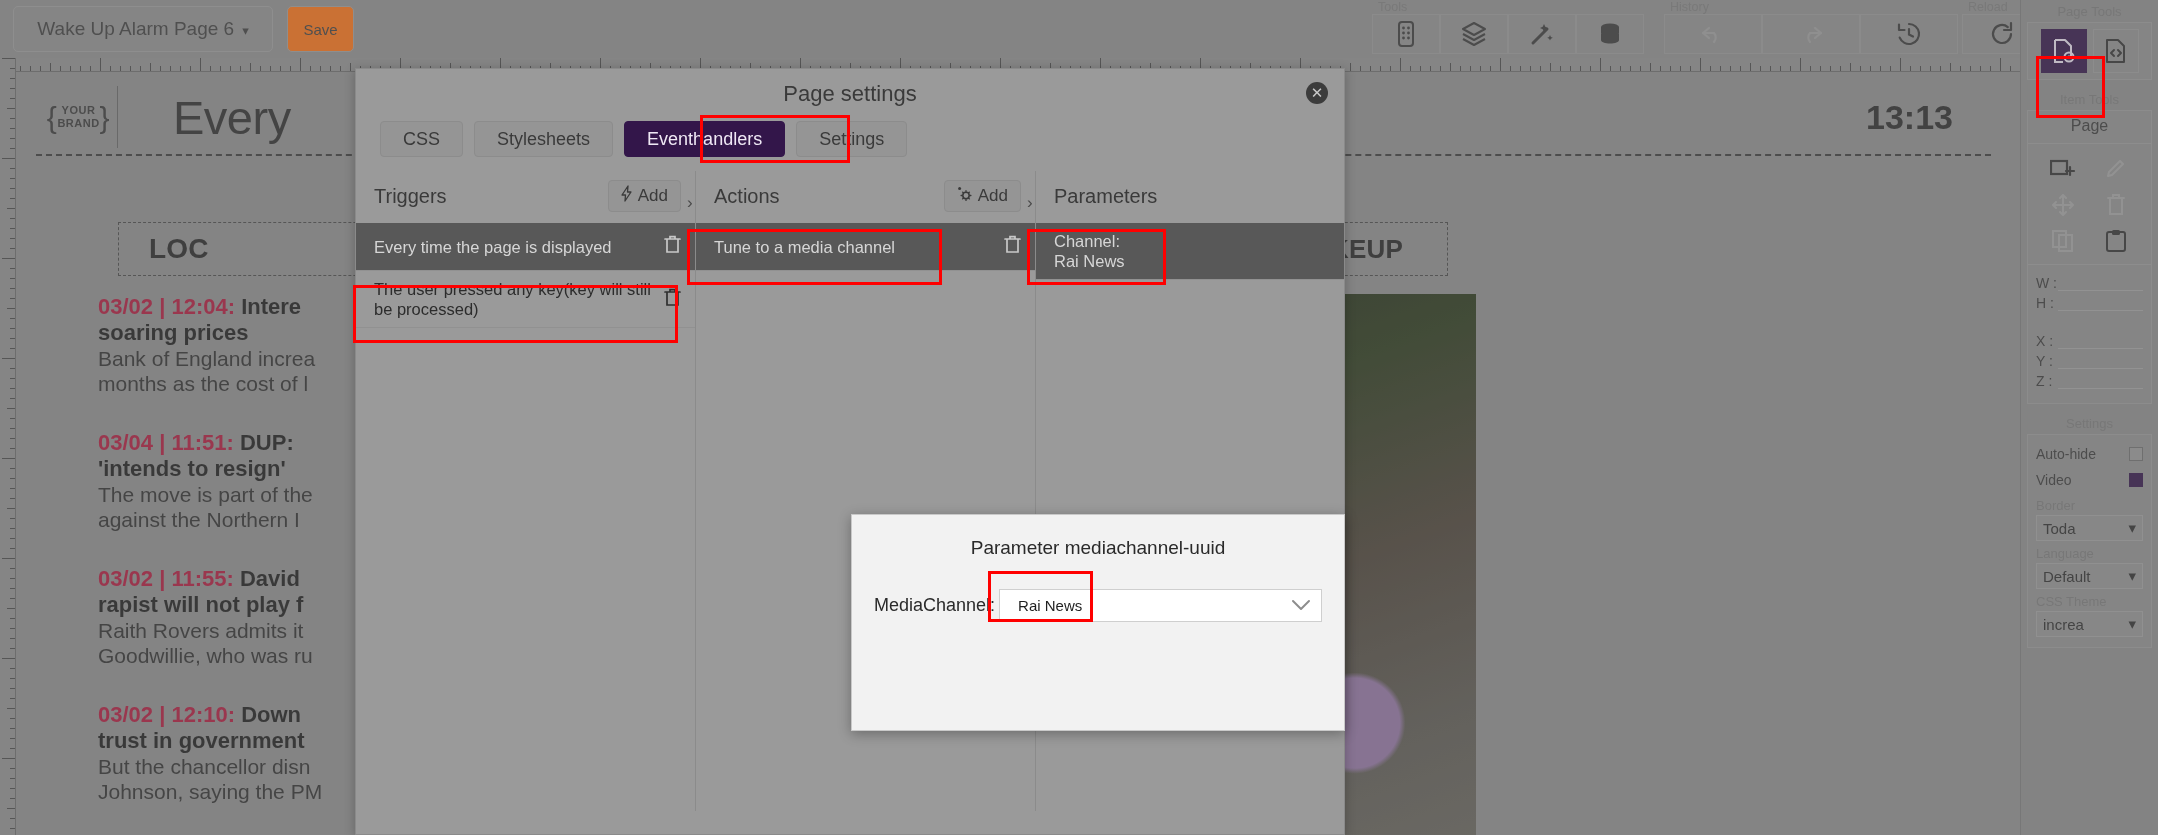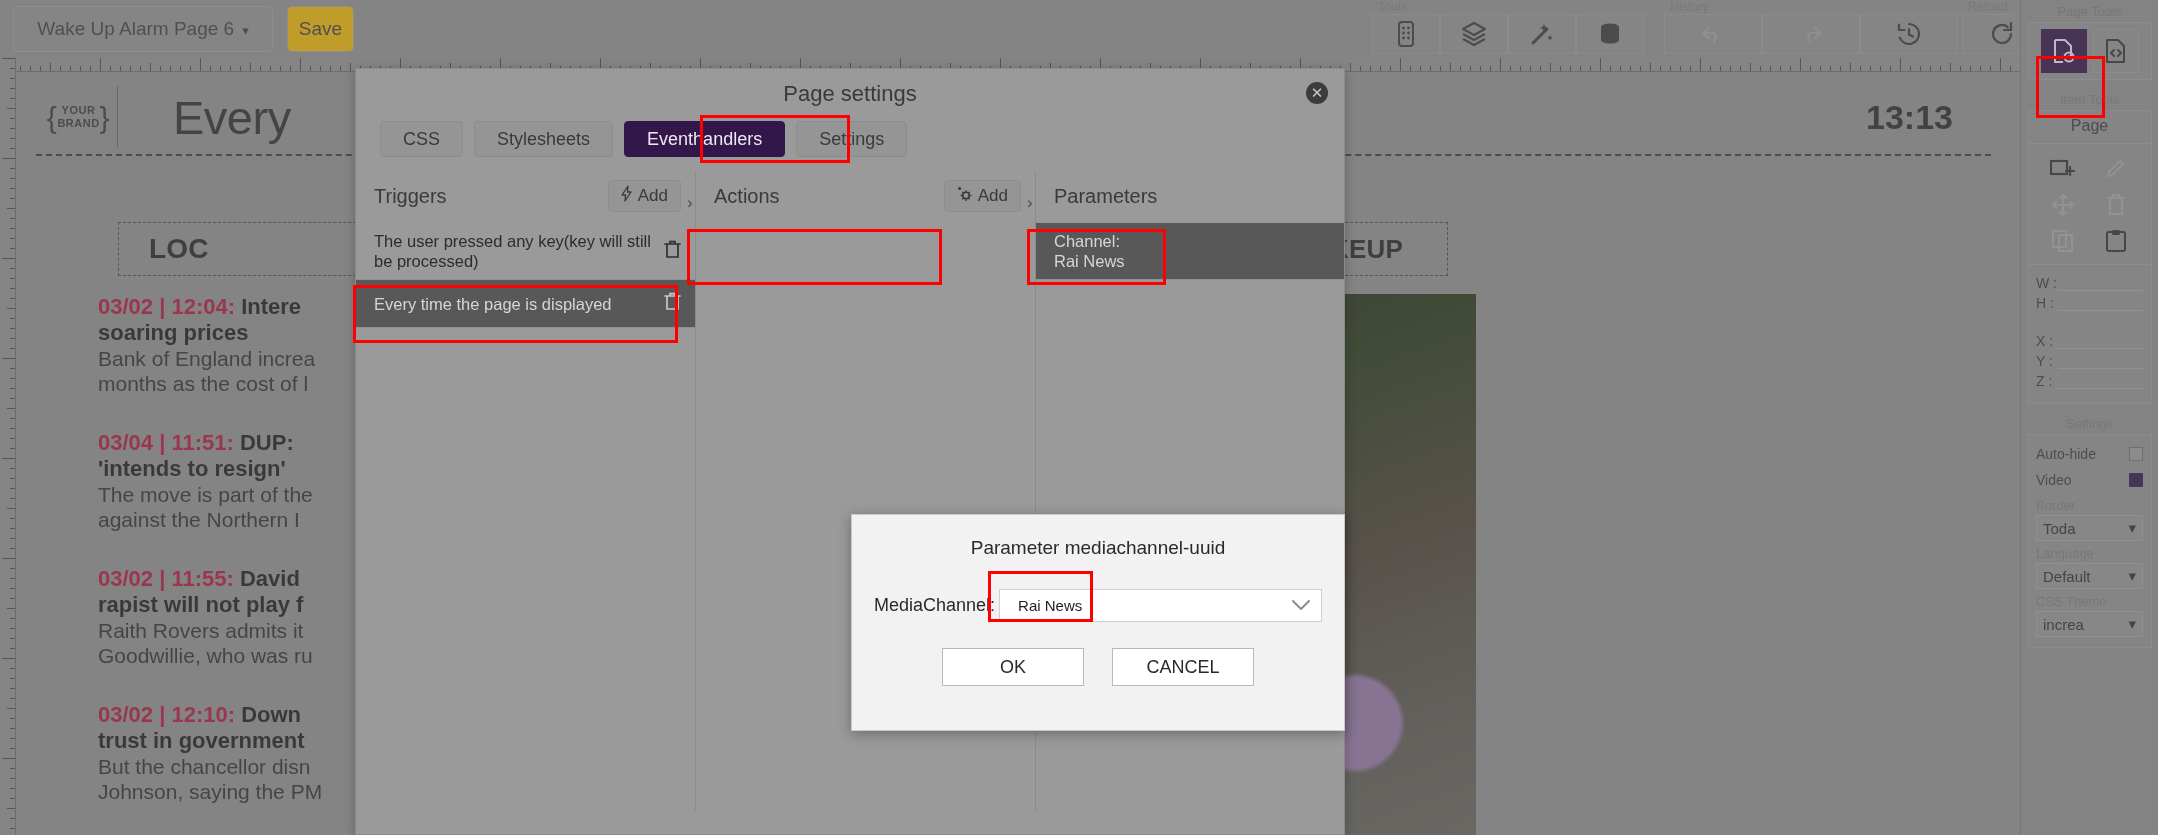--- a/index.html
+++ b/index.html
@@ -18,22 +18,22 @@
   .toolbar { position:absolute; left:0; top:0; width:2158px; height:58px; background:#8f8f8f; }
   .page-select {
     position:absolute; left:13px; top:6px; width:260px; height:46px;
     border:1px solid #9f9f9f; border-radius:5px; background:#919191;
     display:flex; align-items:center; justify-content:center; gap:8px;
     font-size:19px; color:#3f3f3f;
   }
   .chev { font-size:13px; display:inline-block; transform:translateY(1px); }
   .save-btn {
     position:absolute; left:287px; top:6px; width:67px; height:46px;
-    border:1px solid #9f9f9f; border-radius:5px; background:#eab308;
-    display:flex; align-items:center; justify-content:center; font-size:19px; color:#3f3f3f;
+    border:1px solid #9f9f9f; border-radius:5px; background:#f97316;
+    display:flex; align-items:center; justify-content:center; font-size:15px; color:#3f3f3f;
   }
   .tgroup { position:absolute; top:0; }
   .tgroup-label { font-size:12.5px; color:#7e7e7e; padding-left:6px; line-height:14px; height:14px; }
   .tgroup-row { display:flex; }
   .ticon {
     width:68px; height:40px; background:#919191; border:1px solid #9a9a9a;
     display:flex; align-items:center; justify-content:center;
     color:#3a3a3a;
   }
   .ticon.dim { color:#a0a0a0; }
@@ -795,32 +795,32 @@
         <span class="cname">Triggers</span>
         <span class="add-btn">
           <span>
             <svg width="11" height="17" viewBox="0 0 11 17">
                 <path d="M7 1 1 10h3.5L4 16l6-9H6.5z" fill="none" stroke="currentColor" stroke-width="1.3" stroke-linejoin="round"></path>
               </svg>
           </span>
           <span>Add</span>
         </span>
       </div>
-      <div class="li">
-        <span class="txt">The user pressed any key(key will still be processed)</span>
+      <div class="li sel">
+        <span class="txt">Every time the page is displayed</span>
         <span class="trash">
           <svg width="17" height="19" viewBox="0 0 17 19">
               <path d="M1 4h15" stroke="currentColor" stroke-width="1.7" stroke-linecap="round"></path>
               <path d="M6 4V1.6h5V4" fill="none" stroke="currentColor" stroke-width="1.7"></path>
               <path d="M3 4v13h11V4" fill="none" stroke="currentColor" stroke-width="1.7"></path>
             </svg>
         </span>
       </div>
-      <div class="li sel">
-        <span class="txt">Every time the page is displayed</span>
+      <div class="li">
+        <span class="txt">The user pressed any key(key will still be processed)</span>
         <span class="trash">
           <svg width="17" height="19" viewBox="0 0 17 19">
               <path d="M1 4h15" stroke="currentColor" stroke-width="1.7" stroke-linecap="round"></path>
               <path d="M6 4V1.6h5V4" fill="none" stroke="currentColor" stroke-width="1.7"></path>
               <path d="M3 4v13h11V4" fill="none" stroke="currentColor" stroke-width="1.7"></path>
             </svg>
         </span>
       </div>
     </div>
 
@@ -832,20 +832,30 @@
           <span>
             <svg width="15" height="15" viewBox="0 0 15 15">
                 <circle cx="9" cy="9.5" r="3.2" fill="none" stroke="currentColor" stroke-width="1.5"></circle>
                 <path d="M9 4.6v1M9 13.4v1M4.1 9.5h1M12.9 9.5h1M5.6 6.1l.7.7M11.7 12.2l.7.7M12.4 6.1l-.7.7M6.3 12.2l-.7.7" stroke="currentColor" stroke-width="1.3" stroke-linecap="round"></path>
                 <circle cx="2.6" cy="2.6" r="1.5" fill="currentColor"></circle>
               </svg>
           </span>
           <span>Add</span>
         </span>
       </div>
+      <div class="li sel">
+        <span class="txt">Tune to a media channel</span>
+        <span class="trash">
+          <svg width="17" height="19" viewBox="0 0 17 19">
+              <path d="M1 4h15" stroke="currentColor" stroke-width="1.7" stroke-linecap="round"></path>
+              <path d="M6 4V1.6h5V4" fill="none" stroke="currentColor" stroke-width="1.7"></path>
+              <path d="M3 4v13h11V4" fill="none" stroke="currentColor" stroke-width="1.7"></path>
+            </svg>
+        </span>
+      </div>
     </div>
 
     <div class="col params">
       <span class="col-sep">›</span>
       <div class="col-hd">
         <span class="cname">Parameters</span>
       </div>
       <div class="li sel param-li">
         <span class="txt" style="white-space:pre-line;">Channel:
 Rai News</span>
@@ -860,28 +870,20 @@
     <span class="pm-label">MediaChannel:</span>
     <span class="pm-select">
       <span>Rai News</span>
       <span>
         <svg width="20" height="12" viewBox="0 0 20 12">
             <path d="M2 2l8 8 8-8" fill="none" stroke="#8d8d8d" stroke-width="2" stroke-linecap="round" stroke-linejoin="round"></path>
           </svg>
       </span>
     </span>
   </div>
-  <div class="pm-btns">
-    <div class="pm-btn">
-        <span>OK</span>
-      </div>
-    <div class="pm-btn">
-        <span>CANCEL</span>
-      </div>
-  </div>
 </div>
 
 <div class="hl" style="left:700px;  top:115px; width:150px; height:48px;"></div>
 <div class="hl" style="left:353px;  top:285px; width:325px; height:58px;"></div>
 <div class="hl" style="left:687px;  top:229px; width:255px; height:56px;"></div>
 <div class="hl" style="left:1027px; top:229px; width:139px; height:56px;"></div>
 <div class="hl" style="left:988px;  top:571px; width:105px; height:51px;"></div>
 <div class="hl" style="left:2036px; top:56px;  width:69px;  height:62px;"></div>
 
 </body></html>

